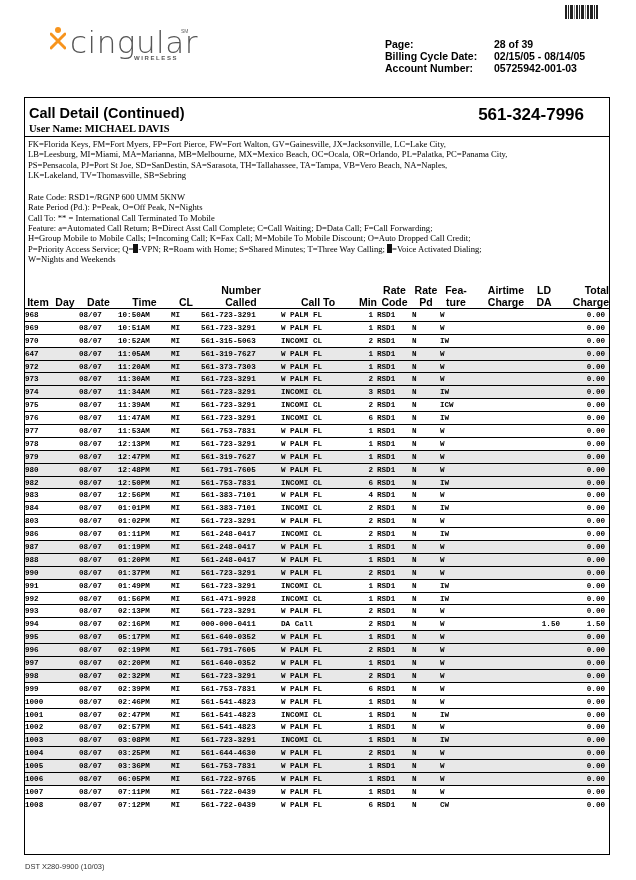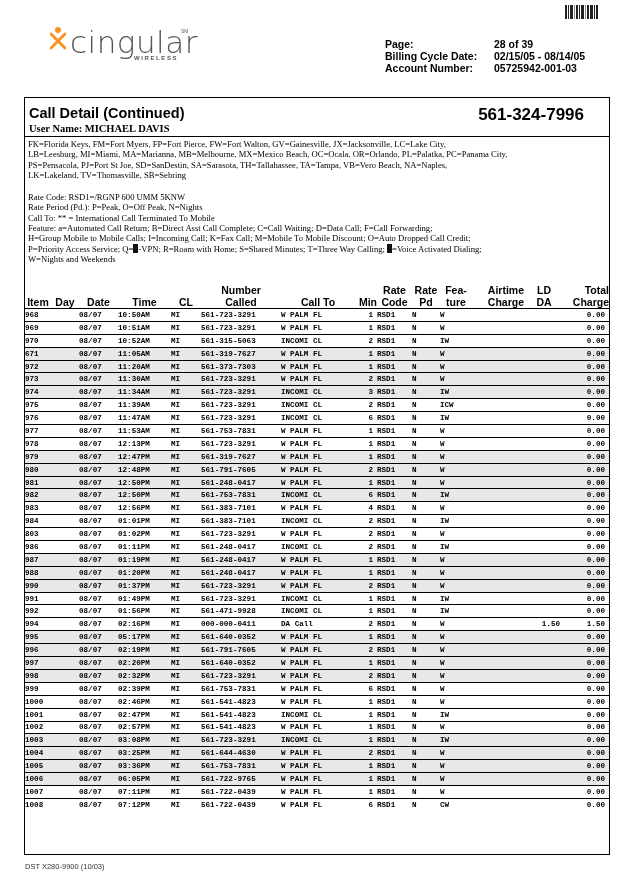--- a/index.html
+++ b/index.html
@@ -191,21 +191,21 @@
           <td class="l">INCOMI CL</td>
           <td class="r" style="padding-right: 4px;">2</td>
           <td class="l">RSD1</td>
           <td class="l">N</td>
           <td class="l">IW</td>
           <td class="r"></td>
           <td class="r" style="padding-right: 4px;"></td>
           <td class="r" style="padding-right: 4px;">0.00</td>
         </tr>
         <tr class="gray">
-          <td class="l">671</td>
+          <td class="l">647</td>
           <td class="l"></td>
           <td class="l">08/07</td>
           <td class="l">11:05AM</td>
           <td class="l">MI</td>
           <td class="l">561-319-7627</td>
           <td class="l">W PALM FL</td>
           <td class="r" style="padding-right: 4px;">1</td>
           <td class="l">RSD1</td>
           <td class="l">N</td>
           <td class="l">W</td>
@@ -351,148 +351,132 @@
           <td class="l">W PALM FL</td>
           <td class="r" style="padding-right: 4px;">2</td>
           <td class="l">RSD1</td>
           <td class="l">N</td>
           <td class="l">W</td>
           <td class="r"></td>
           <td class="r" style="padding-right: 4px;"></td>
           <td class="r" style="padding-right: 4px;">0.00</td>
         </tr>
         <tr class="gray">
-          <td class="l">981</td>
+          <td class="l">982</td>
           <td class="l"></td>
           <td class="l">08/07</td>
           <td class="l">12:50PM</td>
           <td class="l">MI</td>
+          <td class="l">561-753-7831</td>
+          <td class="l">INCOMI CL</td>
+          <td class="r" style="padding-right: 4px;">6</td>
+          <td class="l">RSD1</td>
+          <td class="l">N</td>
+          <td class="l">IW</td>
+          <td class="r"></td>
+          <td class="r" style="padding-right: 4px;"></td>
+          <td class="r" style="padding-right: 4px;">0.00</td>
+        </tr>
+        <tr class="">
+          <td class="l">983</td>
+          <td class="l"></td>
+          <td class="l">08/07</td>
+          <td class="l">12:56PM</td>
+          <td class="l">MI</td>
+          <td class="l">561-383-7101</td>
+          <td class="l">W PALM FL</td>
+          <td class="r" style="padding-right: 4px;">4</td>
+          <td class="l">RSD1</td>
+          <td class="l">N</td>
+          <td class="l">W</td>
+          <td class="r"></td>
+          <td class="r" style="padding-right: 4px;"></td>
+          <td class="r" style="padding-right: 4px;">0.00</td>
+        </tr>
+        <tr class="">
+          <td class="l">984</td>
+          <td class="l"></td>
+          <td class="l">08/07</td>
+          <td class="l">01:01PM</td>
+          <td class="l">MI</td>
+          <td class="l">561-383-7101</td>
+          <td class="l">INCOMI CL</td>
+          <td class="r" style="padding-right: 4px;">2</td>
+          <td class="l">RSD1</td>
+          <td class="l">N</td>
+          <td class="l">IW</td>
+          <td class="r"></td>
+          <td class="r" style="padding-right: 4px;"></td>
+          <td class="r" style="padding-right: 4px;">0.00</td>
+        </tr>
+        <tr class="">
+          <td class="l">803</td>
+          <td class="l"></td>
+          <td class="l">08/07</td>
+          <td class="l">01:02PM</td>
+          <td class="l">MI</td>
+          <td class="l">561-723-3291</td>
+          <td class="l">W PALM FL</td>
+          <td class="r" style="padding-right: 4px;">2</td>
+          <td class="l">RSD1</td>
+          <td class="l">N</td>
+          <td class="l">W</td>
+          <td class="r"></td>
+          <td class="r" style="padding-right: 4px;"></td>
+          <td class="r" style="padding-right: 4px;">0.00</td>
+        </tr>
+        <tr class="">
+          <td class="l">986</td>
+          <td class="l"></td>
+          <td class="l">08/07</td>
+          <td class="l">01:11PM</td>
+          <td class="l">MI</td>
           <td class="l">561-248-0417</td>
-          <td class="l">W PALM FL</td>
-          <td class="r" style="padding-right: 4px;">1</td>
-          <td class="l">RSD1</td>
-          <td class="l">N</td>
-          <td class="l">W</td>
-          <td class="r"></td>
-          <td class="r" style="padding-right: 4px;"></td>
-          <td class="r" style="padding-right: 4px;">0.00</td>
-        </tr>
-        <tr class="gray">
-          <td class="l">982</td>
-          <td class="l"></td>
-          <td class="l">08/07</td>
-          <td class="l">12:50PM</td>
-          <td class="l">MI</td>
-          <td class="l">561-753-7831</td>
-          <td class="l">INCOMI CL</td>
-          <td class="r" style="padding-right: 4px;">6</td>
-          <td class="l">RSD1</td>
-          <td class="l">N</td>
-          <td class="l">IW</td>
-          <td class="r"></td>
-          <td class="r" style="padding-right: 4px;"></td>
-          <td class="r" style="padding-right: 4px;">0.00</td>
-        </tr>
-        <tr class="">
-          <td class="l">983</td>
-          <td class="l"></td>
-          <td class="l">08/07</td>
-          <td class="l">12:56PM</td>
-          <td class="l">MI</td>
-          <td class="l">561-383-7101</td>
-          <td class="l">W PALM FL</td>
-          <td class="r" style="padding-right: 4px;">4</td>
-          <td class="l">RSD1</td>
-          <td class="l">N</td>
-          <td class="l">W</td>
-          <td class="r"></td>
-          <td class="r" style="padding-right: 4px;"></td>
-          <td class="r" style="padding-right: 4px;">0.00</td>
-        </tr>
-        <tr class="">
-          <td class="l">984</td>
-          <td class="l"></td>
-          <td class="l">08/07</td>
-          <td class="l">01:01PM</td>
-          <td class="l">MI</td>
-          <td class="l">561-383-7101</td>
-          <td class="l">INCOMI CL</td>
-          <td class="r" style="padding-right: 4px;">2</td>
-          <td class="l">RSD1</td>
-          <td class="l">N</td>
-          <td class="l">IW</td>
-          <td class="r"></td>
-          <td class="r" style="padding-right: 4px;"></td>
-          <td class="r" style="padding-right: 4px;">0.00</td>
-        </tr>
-        <tr class="">
-          <td class="l">803</td>
-          <td class="l"></td>
-          <td class="l">08/07</td>
-          <td class="l">01:02PM</td>
-          <td class="l">MI</td>
-          <td class="l">561-723-3291</td>
-          <td class="l">W PALM FL</td>
-          <td class="r" style="padding-right: 4px;">2</td>
-          <td class="l">RSD1</td>
-          <td class="l">N</td>
-          <td class="l">W</td>
-          <td class="r"></td>
-          <td class="r" style="padding-right: 4px;"></td>
-          <td class="r" style="padding-right: 4px;">0.00</td>
-        </tr>
-        <tr class="">
-          <td class="l">986</td>
-          <td class="l"></td>
-          <td class="l">08/07</td>
-          <td class="l">01:11PM</td>
+          <td class="l">INCOMI CL</td>
+          <td class="r" style="padding-right: 4px;">2</td>
+          <td class="l">RSD1</td>
+          <td class="l">N</td>
+          <td class="l">IW</td>
+          <td class="r"></td>
+          <td class="r" style="padding-right: 4px;"></td>
+          <td class="r" style="padding-right: 4px;">0.00</td>
+        </tr>
+        <tr class="gray">
+          <td class="l">987</td>
+          <td class="l"></td>
+          <td class="l">08/07</td>
+          <td class="l">01:19PM</td>
           <td class="l">MI</td>
           <td class="l">561-248-0417</td>
-          <td class="l">INCOMI CL</td>
-          <td class="r" style="padding-right: 4px;">2</td>
-          <td class="l">RSD1</td>
-          <td class="l">N</td>
-          <td class="l">IW</td>
-          <td class="r"></td>
-          <td class="r" style="padding-right: 4px;"></td>
-          <td class="r" style="padding-right: 4px;">0.00</td>
-        </tr>
-        <tr class="gray">
-          <td class="l">987</td>
-          <td class="l"></td>
-          <td class="l">08/07</td>
-          <td class="l">01:19PM</td>
+          <td class="l">W PALM FL</td>
+          <td class="r" style="padding-right: 4px;">1</td>
+          <td class="l">RSD1</td>
+          <td class="l">N</td>
+          <td class="l">W</td>
+          <td class="r"></td>
+          <td class="r" style="padding-right: 4px;"></td>
+          <td class="r" style="padding-right: 4px;">0.00</td>
+        </tr>
+        <tr class="gray">
+          <td class="l">988</td>
+          <td class="l"></td>
+          <td class="l">08/07</td>
+          <td class="l">01:20PM</td>
           <td class="l">MI</td>
           <td class="l">561-248-0417</td>
           <td class="l">W PALM FL</td>
           <td class="r" style="padding-right: 4px;">1</td>
           <td class="l">RSD1</td>
           <td class="l">N</td>
           <td class="l">W</td>
           <td class="r"></td>
           <td class="r" style="padding-right: 4px;"></td>
           <td class="r" style="padding-right: 4px;">0.00</td>
         </tr>
         <tr class="gray">
-          <td class="l">988</td>
-          <td class="l"></td>
-          <td class="l">08/07</td>
-          <td class="l">01:20PM</td>
-          <td class="l">MI</td>
-          <td class="l">561-248-0417</td>
-          <td class="l">W PALM FL</td>
-          <td class="r" style="padding-right: 4px;">1</td>
-          <td class="l">RSD1</td>
-          <td class="l">N</td>
-          <td class="l">W</td>
-          <td class="r"></td>
-          <td class="r" style="padding-right: 4px;"></td>
-          <td class="r" style="padding-right: 4px;">0.00</td>
-        </tr>
-        <tr class="gray">
           <td class="l">990</td>
           <td class="l"></td>
           <td class="l">08/07</td>
           <td class="l">01:37PM</td>
           <td class="l">MI</td>
           <td class="l">561-723-3291</td>
           <td class="l">W PALM FL</td>
           <td class="r" style="padding-right: 4px;">2</td>
           <td class="l">RSD1</td>
           <td class="l">N</td>
@@ -522,20 +506,36 @@
           <td class="l"></td>
           <td class="l">08/07</td>
           <td class="l">01:56PM</td>
           <td class="l">MI</td>
           <td class="l">561-471-9928</td>
           <td class="l">INCOMI CL</td>
           <td class="r" style="padding-right: 4px;">1</td>
           <td class="l">RSD1</td>
           <td class="l">N</td>
           <td class="l">IW</td>
+          <td class="r"></td>
+          <td class="r" style="padding-right: 4px;"></td>
+          <td class="r" style="padding-right: 4px;">0.00</td>
+        </tr>
+        <tr class="">
+          <td class="l">993</td>
+          <td class="l"></td>
+          <td class="l">08/07</td>
+          <td class="l">02:13PM</td>
+          <td class="l">MI</td>
+          <td class="l">561-723-3291</td>
+          <td class="l">W PALM FL</td>
+          <td class="r" style="padding-right: 4px;">2</td>
+          <td class="l">RSD1</td>
+          <td class="l">N</td>
+          <td class="l">W</td>
           <td class="r"></td>
           <td class="r" style="padding-right: 4px;"></td>
           <td class="r" style="padding-right: 4px;">0.00</td>
         </tr>
         <tr class="">
           <td class="l">994</td>
           <td class="l"></td>
           <td class="l">08/07</td>
           <td class="l">02:16PM</td>
           <td class="l">MI</td>

